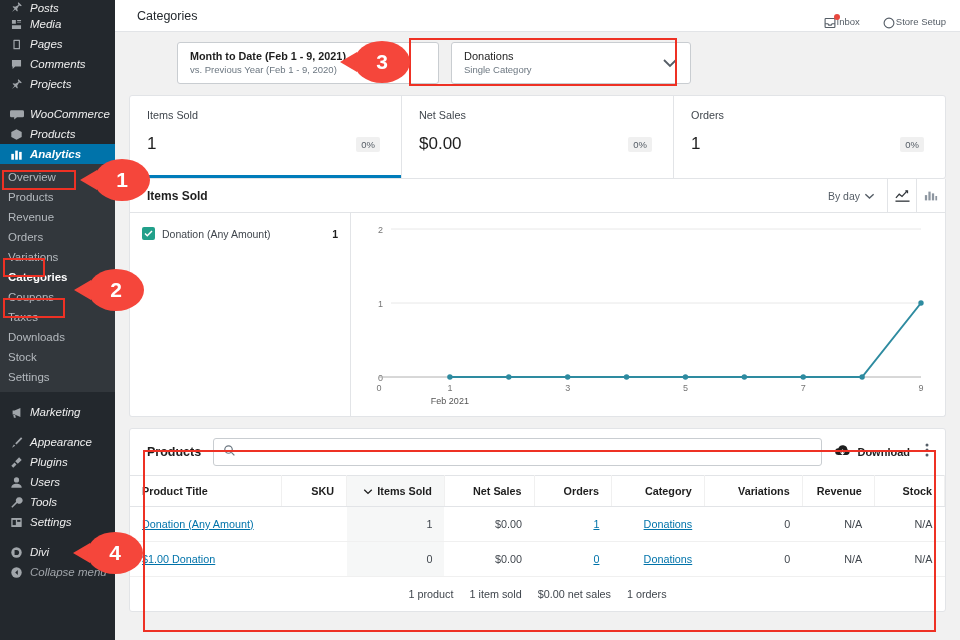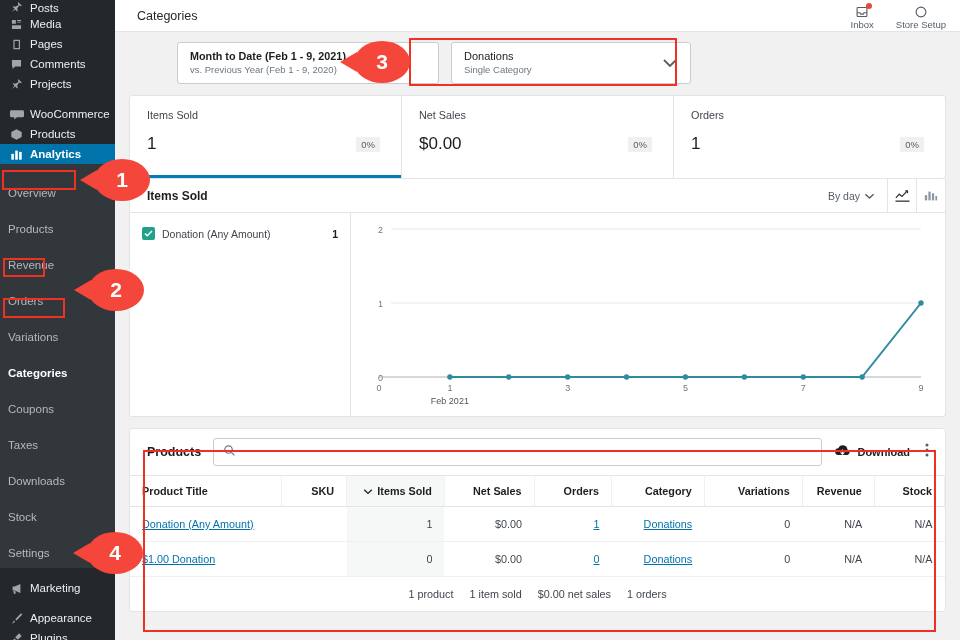--- a/index.html
+++ b/index.html
@@ -18,39 +18,39 @@
     background: #23282d;
     color: #b4b9be;
     font-size: 11.5px;
     overflow: hidden;
   }
   .nav-item {
     display: flex; align-items: center;
     height: 20px; padding-left: 8px;
     color: #eeeeee; font-size: 11.5px;
     white-space: nowrap;
+    font-style: italic;
   }
   .nav-item.top-cut { height: 14px; align-items: flex-end; }
   .nav-gap { height: 10px; }
   .nav-ico {
     width: 17px; height: 14px; flex: 0 0 17px;
     display: flex; align-items: center; justify-content: center;
     color: #a0a5aa; margin-right: 5px;
   }
   .nav-ico svg { display: block; }
   .nav-item.current {
     background: #0073aa; color: #fff; font-weight: 600;
   }
   .nav-item.current .nav-ico { color: #fff; }
   .sub-list { background: #32373c; padding: 3px 0 5px 0; }
   .sub-item {
     height: 20px; line-height: 20px;
     padding-left: 8px; color: #b4b9be; font-size: 11.5px;
     white-space: nowrap;
-    margin-top: 16px;
   }
   .sub-item.active { color: #fff; font-weight: 700; }
   .collapse {
     color: #a0a5aa;
   }
 
   
   #main {
     position: absolute; left: 115px; top: 0;
     width: 845px; height: 640px;
@@ -63,21 +63,21 @@
     display: flex; align-items: center;
   }
   #topbar-title {
     margin-left: 22px; font-size: 12.5px; color: #23282d;
   }
   #topbar-right {
     margin-left: auto; display: flex; align-items: flex-end;
     height: 32px; padding-right: 14px; gap: 22px;
   }
   .top-act {
-    display: flex; flex-direction: column; align-items: center;
+    display: flex; align-items: center;
     font-size: 9.5px; color: #555d66; line-height: 1.1;
     padding-bottom: 1px;
   }
   .top-act .ti { position: relative; height: 16px; display:flex; align-items:center; }
   .badge-dot {
     position: absolute; right: -3px; top: -1px;
     width: 6px; height: 6px; border-radius: 50%;
     background: #e8483f;
   }
 

